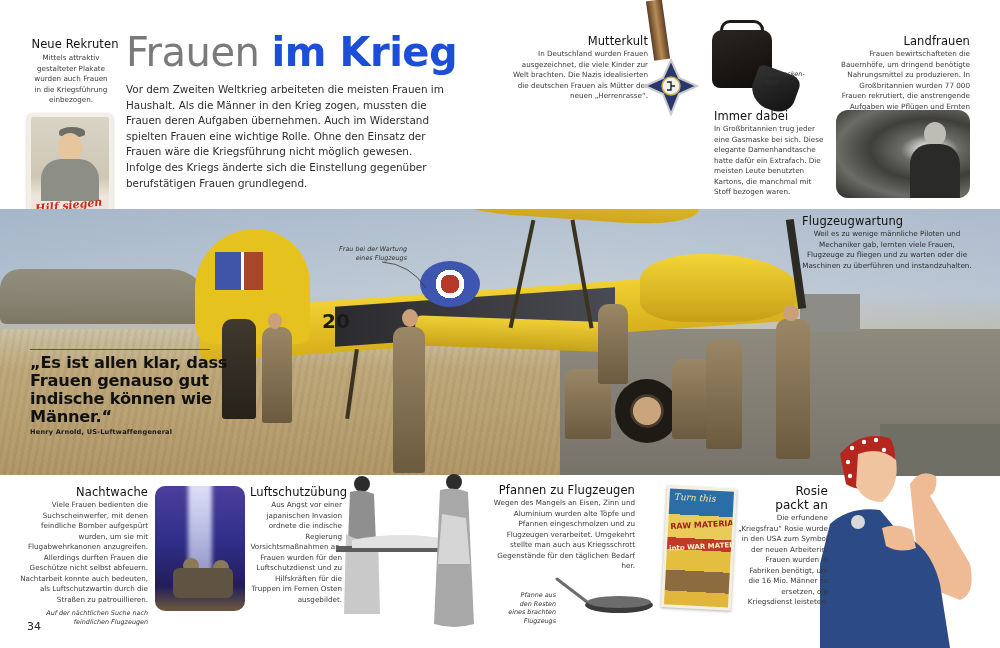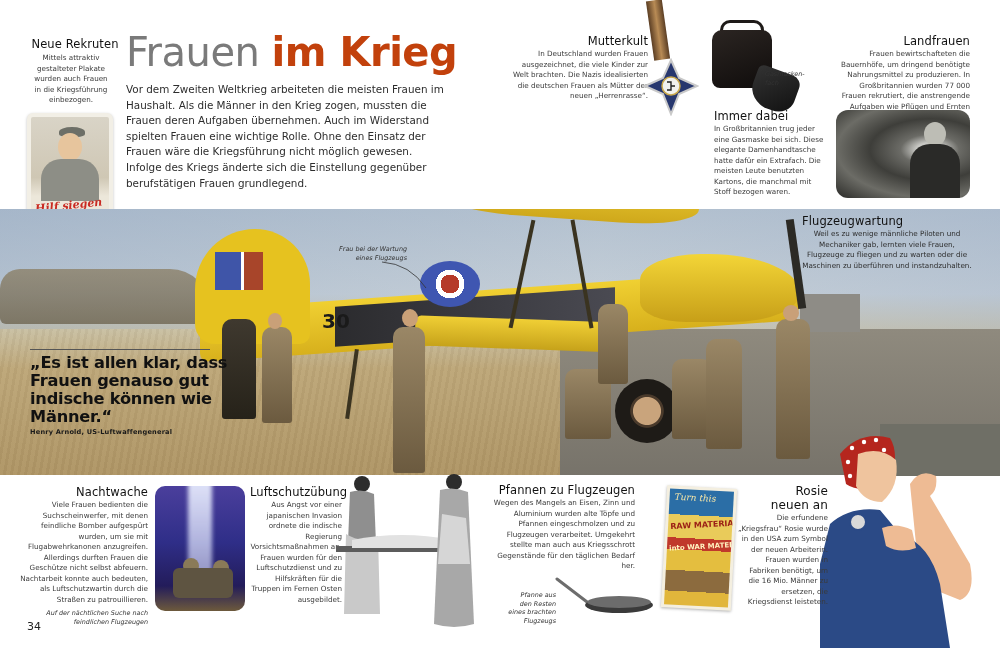--- a/index.html
+++ b/index.html
@@ -8,21 +8,21 @@
   .abs { position: absolute; }
   .h { font-family: "DejaVu Sans", sans-serif; font-weight: normal; color: #111; font-size: 11.5px; letter-spacing: 0.1px; }
   .t { font-size: 7.2px; line-height: 10.5px; color: #3a3a3a; }
   .r { text-align: right; }
   .c { text-align: center; }
   .cap { font-size: 6.4px; line-height: 8.6px; font-style: italic; color: #333; }
 
   
   .title { left: 126px; top: 28px; font-size: 40px; line-height: 48px; letter-spacing: -0.5px; white-space: nowrap; }
   .title .light { color: #7a7a7a; font-weight: normal; }
-  .title .bold { color: #c2410c; font-weight: bold; }
+  .title .bold { color: #1d4ed8; font-weight: bold; }
   .intro { left: 126px; top: 82px; width: 320px; font-size: 10.4px; line-height: 15.6px; color: #2d2d2d; }
 
   
   .band { left: 0; top: 209px; width: 1000px; height: 266px; overflow: hidden;
     background: linear-gradient(180deg, #aebdcd 0%, #c3cdd6 32%, #c9c0a4 46%, #bda77a 60%, #ae9566 100%); }
   .sky-haze { left: 0; top: 0; width: 1000px; height: 120px; background: linear-gradient(90deg, rgba(150,170,195,0.35), rgba(200,210,220,0.2) 60%, rgba(170,185,205,0.4)); }
   .ground { left: 0; top: 120px; width: 1000px; height: 146px;
     background: repeating-linear-gradient(100deg, rgba(120,95,50,0.08) 0 3px, rgba(220,200,150,0.06) 3px 7px); }
   .runway { left: 560px; top: 120px; width: 440px; height: 146px; background: linear-gradient(180deg, #8f8a7e, #77736a); }
   .hangar { left: 800px; top: 85px; width: 60px; height: 38px; background: #8e8c86; }
@@ -138,21 +138,21 @@
   <div class="abs sky-haze"></div>
   <div class="abs ground"></div>
   <div class="abs runway"></div>
   <div class="abs hangar"></div>
   <div class="abs bg-plane"></div>
   <div class="abs fuselage"></div>
   <div class="abs fuse-cut"></div>
   <div class="abs tail"></div>
   <div class="abs fin"></div>
   <div class="abs roundel"></div>
-  <div class="abs" style="left:322px;top:100px;font-size:20px;font-weight:bold;color:#1a1a1a;">30</div>
+  <div class="abs" style="left:322px;top:100px;font-size:20px;font-weight:bold;color:#1a1a1a;">20</div>
   <div class="abs wing-top"></div>
   <div class="abs engine"></div>
   <div class="abs prop"></div>
   <div class="abs wing-low"></div>
   <div class="abs strut" style="left:520px;top:10px;height:110px;transform:rotate(12deg);"></div>
   <div class="abs strut" style="left:580px;top:10px;height:110px;transform:rotate(-10deg);"></div>
   <div class="abs strut" style="left:350px;top:140px;height:70px;transform:rotate(8deg);"></div>
   <div class="abs wheel"></div>
 
   <div class="abs person dark" style="left:222px;top:110px;width:34px;height:100px;"></div>
@@ -238,18 +238,18 @@
     <circle cx="30" cy="52" r="2.2" fill="#fff"></circle>
   <path d="M38 30 Q60 22 76 36 Q80 62 62 78 Q44 78 36 62 Z" fill="#efc49e"></path>
   <path d="M90 60 Q100 44 116 52 Q118 66 110 72 L150 140 Q156 170 140 176 L100 160 Z" fill="#eebb94"></path>
   <path d="M10 100 Q30 82 60 86 L80 110 Q110 120 120 160 L130 224 L0 224 L0 140 Z" fill="#2b4a86"></path>
   <circle cx="38" cy="98" r="8" fill="#d9d9d9" stroke="#2b4a86" stroke-width="2"></circle>
   <path d="M62 104 Q76 98 92 106 L96 124 Q80 130 66 122 Z" fill="#eebb94"></path>
 </svg>
 <div class="abs r" style="left:736px;top:485px;width:92px;">
   <h3 class="h" style="font-size:12px;line-height:13.5px;">
     <span>Rosie</span><br>
-    <span>neuen an</span>
+    <span>packt an</span>
   </h3>
   <p class="t" style="margin-top:1px;">Die erfundene „Kriegsfrau“ Rosie wurde in den USA zum Symbol der neuen Arbeiterin. Frauen wurden in Fabriken benötigt, um die 16 Mio. Männer zu ersetzen, die Kriegsdienst leisteten.</p>
 </div>
 
 <div class="abs page-num">34</div>
 
 </body></html>

